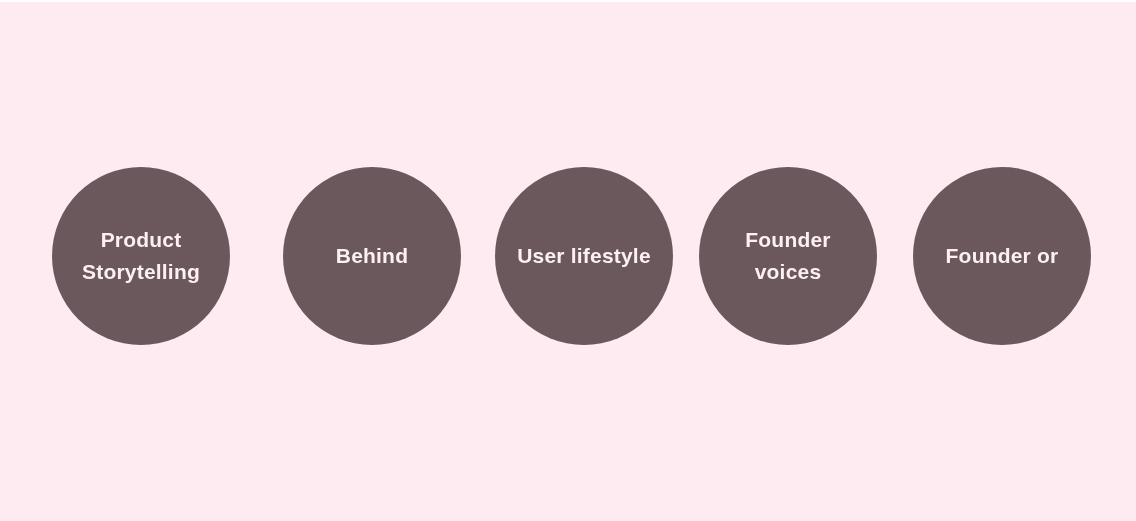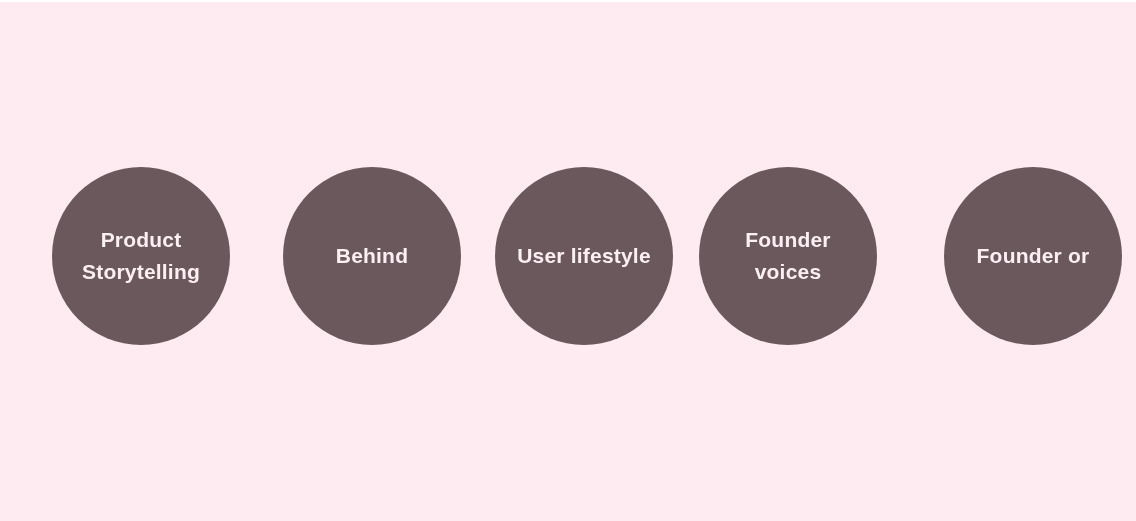--- a/index.html
+++ b/index.html
@@ -43,21 +43,21 @@
     text-align: center;
     font-size: 21px;
     font-weight: 600;
     letter-spacing: 0.2px;
     line-height: 32px;
   }
   .c1 { left: 52px; }
   .c2 { left: 283px; }
   .c3 { left: 495px; }
   .c4 { left: 699px; }
-  .c5 { left: 944px; }
+  .c5 { left: 913px; }
   .line { min-width: 0; }
 </style>
 </head>
 <body>
 
 <div class="topline"></div>
 
 <div class="circles-row">
 
   <div class="circle c1">

